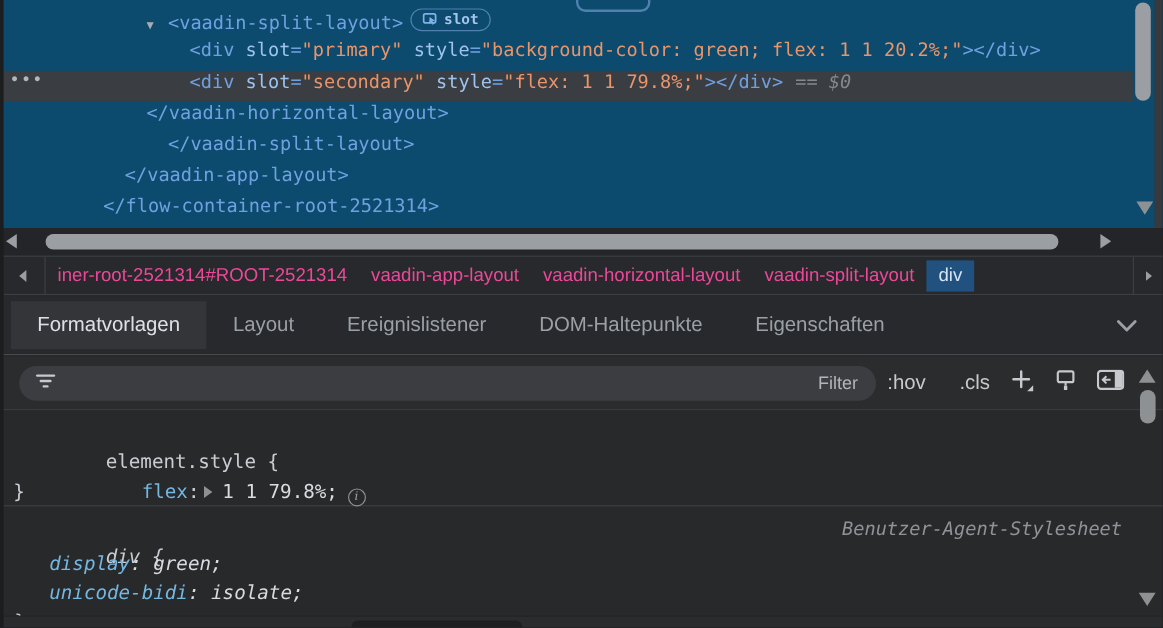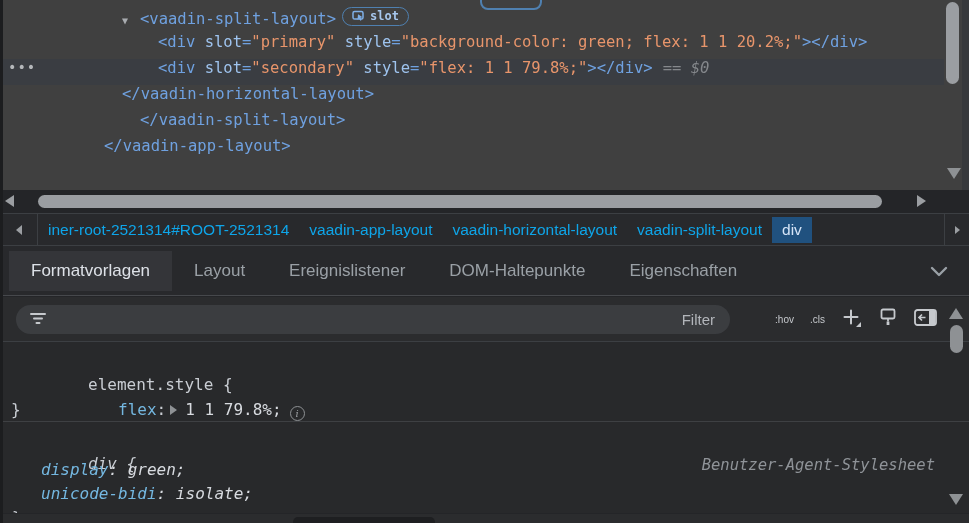--- a/index.html
+++ b/index.html
@@ -1,21 +1,21 @@
 <!DOCTYPE html>
 <html><head>
 <meta charset="utf-8">
 <style>
   html,body{margin:0;padding:0;background:#242528;}
   .app{position:relative;width:969px;height:523px;background:#242528;overflow:hidden;
        font-family:"Liberation Sans",sans-serif;color:#c6c9cd;}
   .edge{position:absolute;left:0;top:0;width:3px;height:523px;background:#1c1d1f;z-index:40;}
 
   
-  .elements{position:absolute;top:0;left:0;width:969px;height:190px;background:#404040;overflow:hidden;}
+  .elements{position:absolute;top:0;left:0;width:969px;height:190px;background:#0c4a6e;overflow:hidden;}
   .clipped-badge{position:absolute;left:480px;top:-8px;width:58px;height:14px;
                  border:2px solid #4f80b0;border-radius:8px;}
   .dom-rows{position:absolute;top:7px;left:0;width:944px;}
   .dom-row{height:26px;line-height:26px;font:15.5px "DejaVu Sans Mono","Liberation Mono",monospace;
            white-space:pre;position:relative;}
   .dom-row.hl{background:#3a3d42;}
   .gutter{position:absolute;left:8px;top:0;color:#b4b7ba;letter-spacing:1px;font-size:14px;}
   .tri{display:inline-block;width:18px;color:#a9acb0;font-size:10px;}
   .c-tag{color:#6fa1e0}.c-attr{color:#9ec3ee}.c-val{color:#e8956b}
   .c-dim{color:#85888c}.c-dimi{color:#85888c;font-style:italic}
@@ -38,40 +38,40 @@
 
   
   .crumbs{position:absolute;top:213px;left:0;width:969px;height:33px;background:#28292c;
           border-top:1px solid #3c3f43;border-bottom:1px solid #3c3f43;box-sizing:border-box;display:flex;}
   .crumb-nav{width:38px;height:100%;border:none;background:transparent;border-right:1px solid #3c3f43;
              display:flex;align-items:center;justify-content:center;cursor:pointer;}
   .crumb-nav.rgt{width:25px;border-right:none;border-left:1px solid #3c3f43;margin-left:auto;}
   .tri-l{width:0;height:0;border-top:5px solid transparent;border-bottom:5px solid transparent;border-right:6px solid #9b9ea2;}
   .tri-r{width:0;height:0;border-top:4px solid transparent;border-bottom:4px solid transparent;border-left:5px solid #9b9ea2;}
   .crumb-list{display:flex;align-items:center;overflow:hidden;font-size:15.5px;}
-  .crumb{padding:4px 10px;color:#0ea5e9;white-space:nowrap;}
+  .crumb{padding:4px 10px;color:#ec4899;white-space:nowrap;}
   .crumb.selected{background:#20517f;color:#d5e4f7;}
 
   
   .tabs{position:absolute;top:246px;left:0;width:969px;height:50px;background:#28292c;
         border-bottom:1px solid #46484c;box-sizing:border-box;display:flex;align-items:center;padding-left:9px;}
   .tab{padding:10px 22px;font-size:17px;color:#9aa0a6;white-space:nowrap;}
   .tab.active{background:#343539;color:#dde1e7;}
   .tab-chevron{margin-left:auto;margin-right:20px;display:flex;align-items:center;}
 
   
   .toolbar{position:absolute;top:297px;left:0;width:969px;height:45px;background:#2b2c2e;
            border-bottom:1px solid #3c3f43;box-sizing:border-box;}
   .pill{position:absolute;left:16px;top:8px;width:714px;height:29px;background:#3b3d40;border-radius:15px;
         display:flex;align-items:center;padding:0 13px;gap:10px;box-sizing:border-box;}
   .pill input{flex:1;background:transparent;border:none;outline:none;color:#cfd2d6;
               font:15px "Liberation Sans",sans-serif;text-align:right;}
   .pill input::placeholder{color:#b2b5ba;opacity:1;}
   .tool-right{position:absolute;right:32px;top:0;height:44px;display:flex;align-items:center;gap:16px;}
-  .ttxt{font-size:10px;color:#c6c9cd;}
+  .ttxt{font-size:17px;color:#c6c9cd;margin-left:12px;}
   .sv-up{position:absolute;left:949px;top:308px;width:0;height:0;
          border-left:7px solid transparent;border-right:7px solid transparent;border-bottom:11px solid #8e9194;}
   .sv-thumb{position:absolute;left:950px;top:325px;width:13px;height:28px;background:#8e9194;border-radius:7px;}
   .sv-down{position:absolute;left:949px;top:494px;width:0;height:0;
            border-left:7px solid transparent;border-right:7px solid transparent;border-top:11px solid #8e9194;}
 
   
   .styles{position:absolute;top:342px;left:0;width:969px;height:171px;background:#28292b;
           font:16px "DejaVu Sans Mono","Liberation Mono",monospace;overflow:hidden;}
   .sec1{height:80px;border-bottom:1px solid #3e4043;padding:5px 0 0 11px;box-sizing:border-box;}
@@ -79,21 +79,21 @@
   .line{height:25px;line-height:25px;white-space:pre;}
   .sec2 .line{height:24px;line-height:24px;}
   .sec2 .gapped{margin-top:6px;}
   .sel{color:#c9cdd3}.prop{color:#74b7e0}.pval{color:#d8dbe0}
   .decl{padding-left:30px;}
   .exp-tri{display:inline-block;width:0;height:0;border-top:5px solid transparent;border-bottom:5px solid transparent;
            border-left:7px solid #8e9194;margin:0 8px 0 4px;}
   .info{display:inline-flex;align-items:center;justify-content:center;width:15px;height:15px;
         border:1.5px solid #8e9194;border-radius:50%;color:#9da0a4;
         font:italic 10px "DejaVu Serif",serif;margin-left:8px;vertical-align:-2px;box-sizing:border-box;}
-  .origin{position:absolute;right:34px;top:10px;color:#8f9398;font-size:15.5px;margin-top:24px;}
+  .origin{position:absolute;right:34px;top:10px;color:#8f9398;font-size:15.5px;}
 
   
   .bottom{position:absolute;top:514px;left:0;width:969px;height:9px;background:#2b2c2e;overflow:hidden;}
   .bs-thumb{position:absolute;left:293px;top:3px;width:142px;height:10px;background:#1e1f21;border-radius:5px 5px 0 0;}
 </style>
 </head>
 <body>
 
 <div class="app">
   <div class="edge"></div>
@@ -103,20 +103,21 @@
     <div class="dom-rows">
         <div class="dom-row" style="padding-left: 122px;"><span class="tri">▼</span><span class="c-tag">&lt;vaadin-split-layout&gt;</span><span class="badge"><svg width="13" height="12" viewBox="0 0 13 12">
               <rect x="1" y="1.5" width="10" height="7.5" rx="1.6" fill="none" stroke="#7fb0e8" stroke-width="1.5"></rect>
               <path d="M6 4.2l4.6 3.1-2.2.4 1.2 2.3-1.3.7-1.2-2.3-1.6 1.5z" fill="#7fb0e8"></path>
             </svg><span class="lbl">slot</span></span></div>
         <div class="dom-row" style="padding-left: 158px;"><span class="c-tag">&lt;div </span><span class="c-attr">slot</span><span class="c-tag">=</span><span class="c-val">"primary"</span><span class="c-tag"> </span><span class="c-attr">style</span><span class="c-tag">=</span><span class="c-val">"background-color: green; flex: 1 1 20.2%;"</span><span class="c-tag">&gt;&lt;/div&gt;</span></div>
         <div class="dom-row hl" style="padding-left: 158px;"><span class="gutter">•••</span><span class="c-tag">&lt;div </span><span class="c-attr">slot</span><span class="c-tag">=</span><span class="c-val">"secondary"</span><span class="c-tag"> </span><span class="c-attr">style</span><span class="c-tag">=</span><span class="c-val">"flex: 1 1 79.8%;"</span><span class="c-tag">&gt;&lt;/div&gt;</span><span class="hint"><span class="c-dim">== </span><span class="c-dimi">$0</span></span></div>
         <div class="dom-row" style="padding-left: 122px;"><span class="c-tag">&lt;/vaadin-horizontal-layout&gt;</span></div>
         <div class="dom-row" style="padding-left: 140px;"><span class="c-tag">&lt;/vaadin-split-layout&gt;</span></div>
         <div class="dom-row" style="padding-left: 104px;"><span class="c-tag">&lt;/vaadin-app-layout&gt;</span></div>
+        <div class="dom-row" style="padding-left: 86px;"><span class="c-tag">&lt;/flow-container-root-2521314&gt;</span></div>
       </div>
     <div class="ev-thumb"></div>
     <div class="ev-down"></div>
     <div class="right-strip"></div>
   </section>
 
   <div class="hscroll">
     <div class="h-left"></div>
     <div class="h-thumb"></div>
     <div class="h-right"></div>

